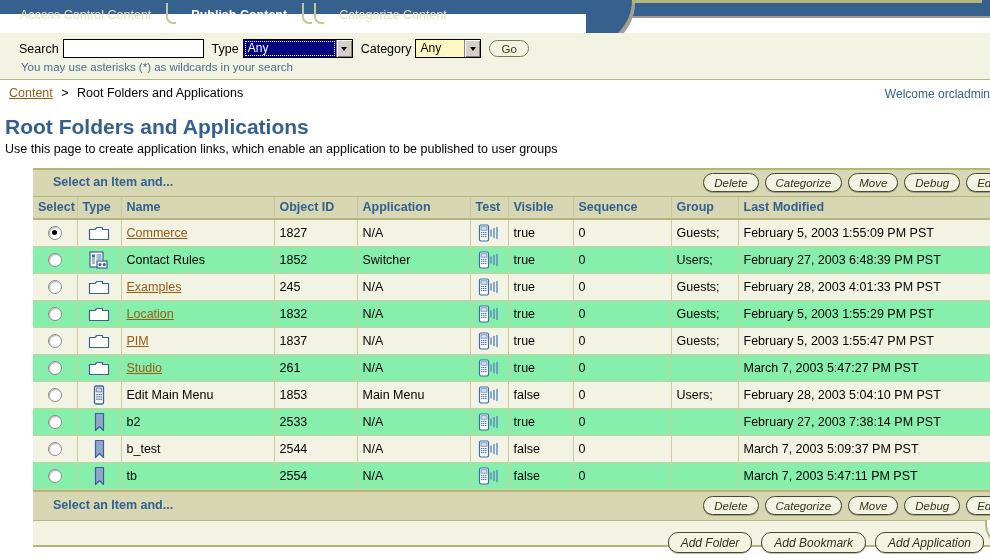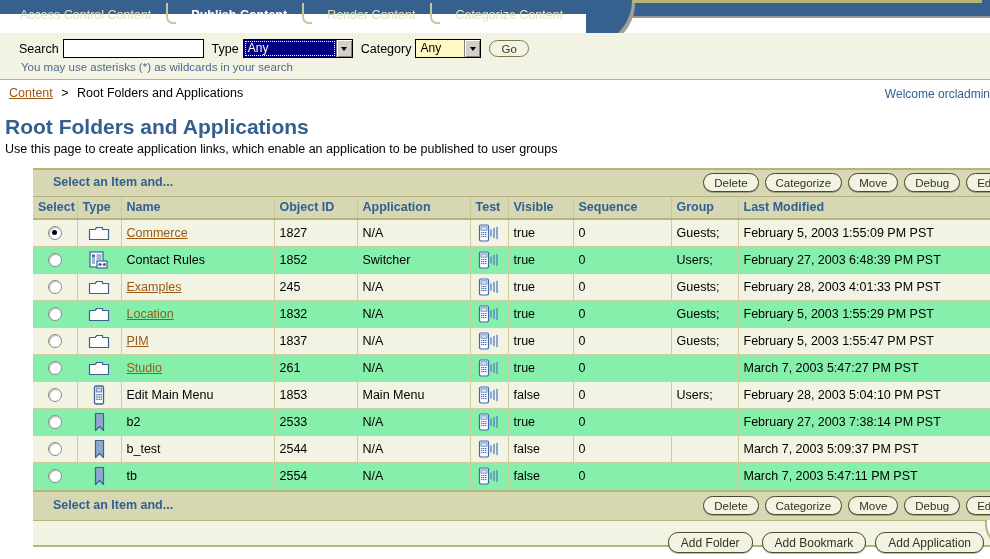--- a/index.html
+++ b/index.html
@@ -129,20 +129,21 @@
     font-weight:bold;font-size:12.5px;color:#33608e;
   }
   .btnrow{position:absolute;right:5px;top:3px;display:flex;gap:6px;}
   .pill{
     display:inline-flex;align-items:center;justify-content:center;
     height:17px;padding:0 10px;
     border:1px solid #4a4a2a;border-radius:10px;
     background:#f3f3e3;color:#33331a;font-size:11.5px;
     cursor:pointer;white-space:nowrap;
     box-shadow:0 1px 0 rgba(0,0,0,.25);
+    font-style:italic;
   }
   table.grid{border-collapse:collapse;width:980px;table-layout:fixed;}
   table.grid th{
     background:#d7d7b4;
     color:#33608e;font-weight:bold;font-size:12.5px;
     text-align:left;padding:3px 5px 4px 5px;
     border-right:1px solid #c8c89c;
     border-bottom:2px solid #b5b57a;
     white-space:nowrap;
   }
@@ -209,23 +210,20 @@
   <div class="tabbar">
     <div class="tabs">
       <div class="tab">
           <span>Access Control Content</span>
         </div>
       <div class="tabsep"></div>
       <div class="tab active">
           <span>Publish Content</span>
         </div>
       <div class="tabsep"></div>
-      <div class="tab">
-          <span>Render Content</span>
-        </div>
       <div class="tabsep"></div>
       <div class="tab">
           <span>Categorize Content</span>
         </div>
     </div>
   </div>
 
   <div class="searchpanel">
     <div class="searchrow">
       <span class="lbl">Search</span>

